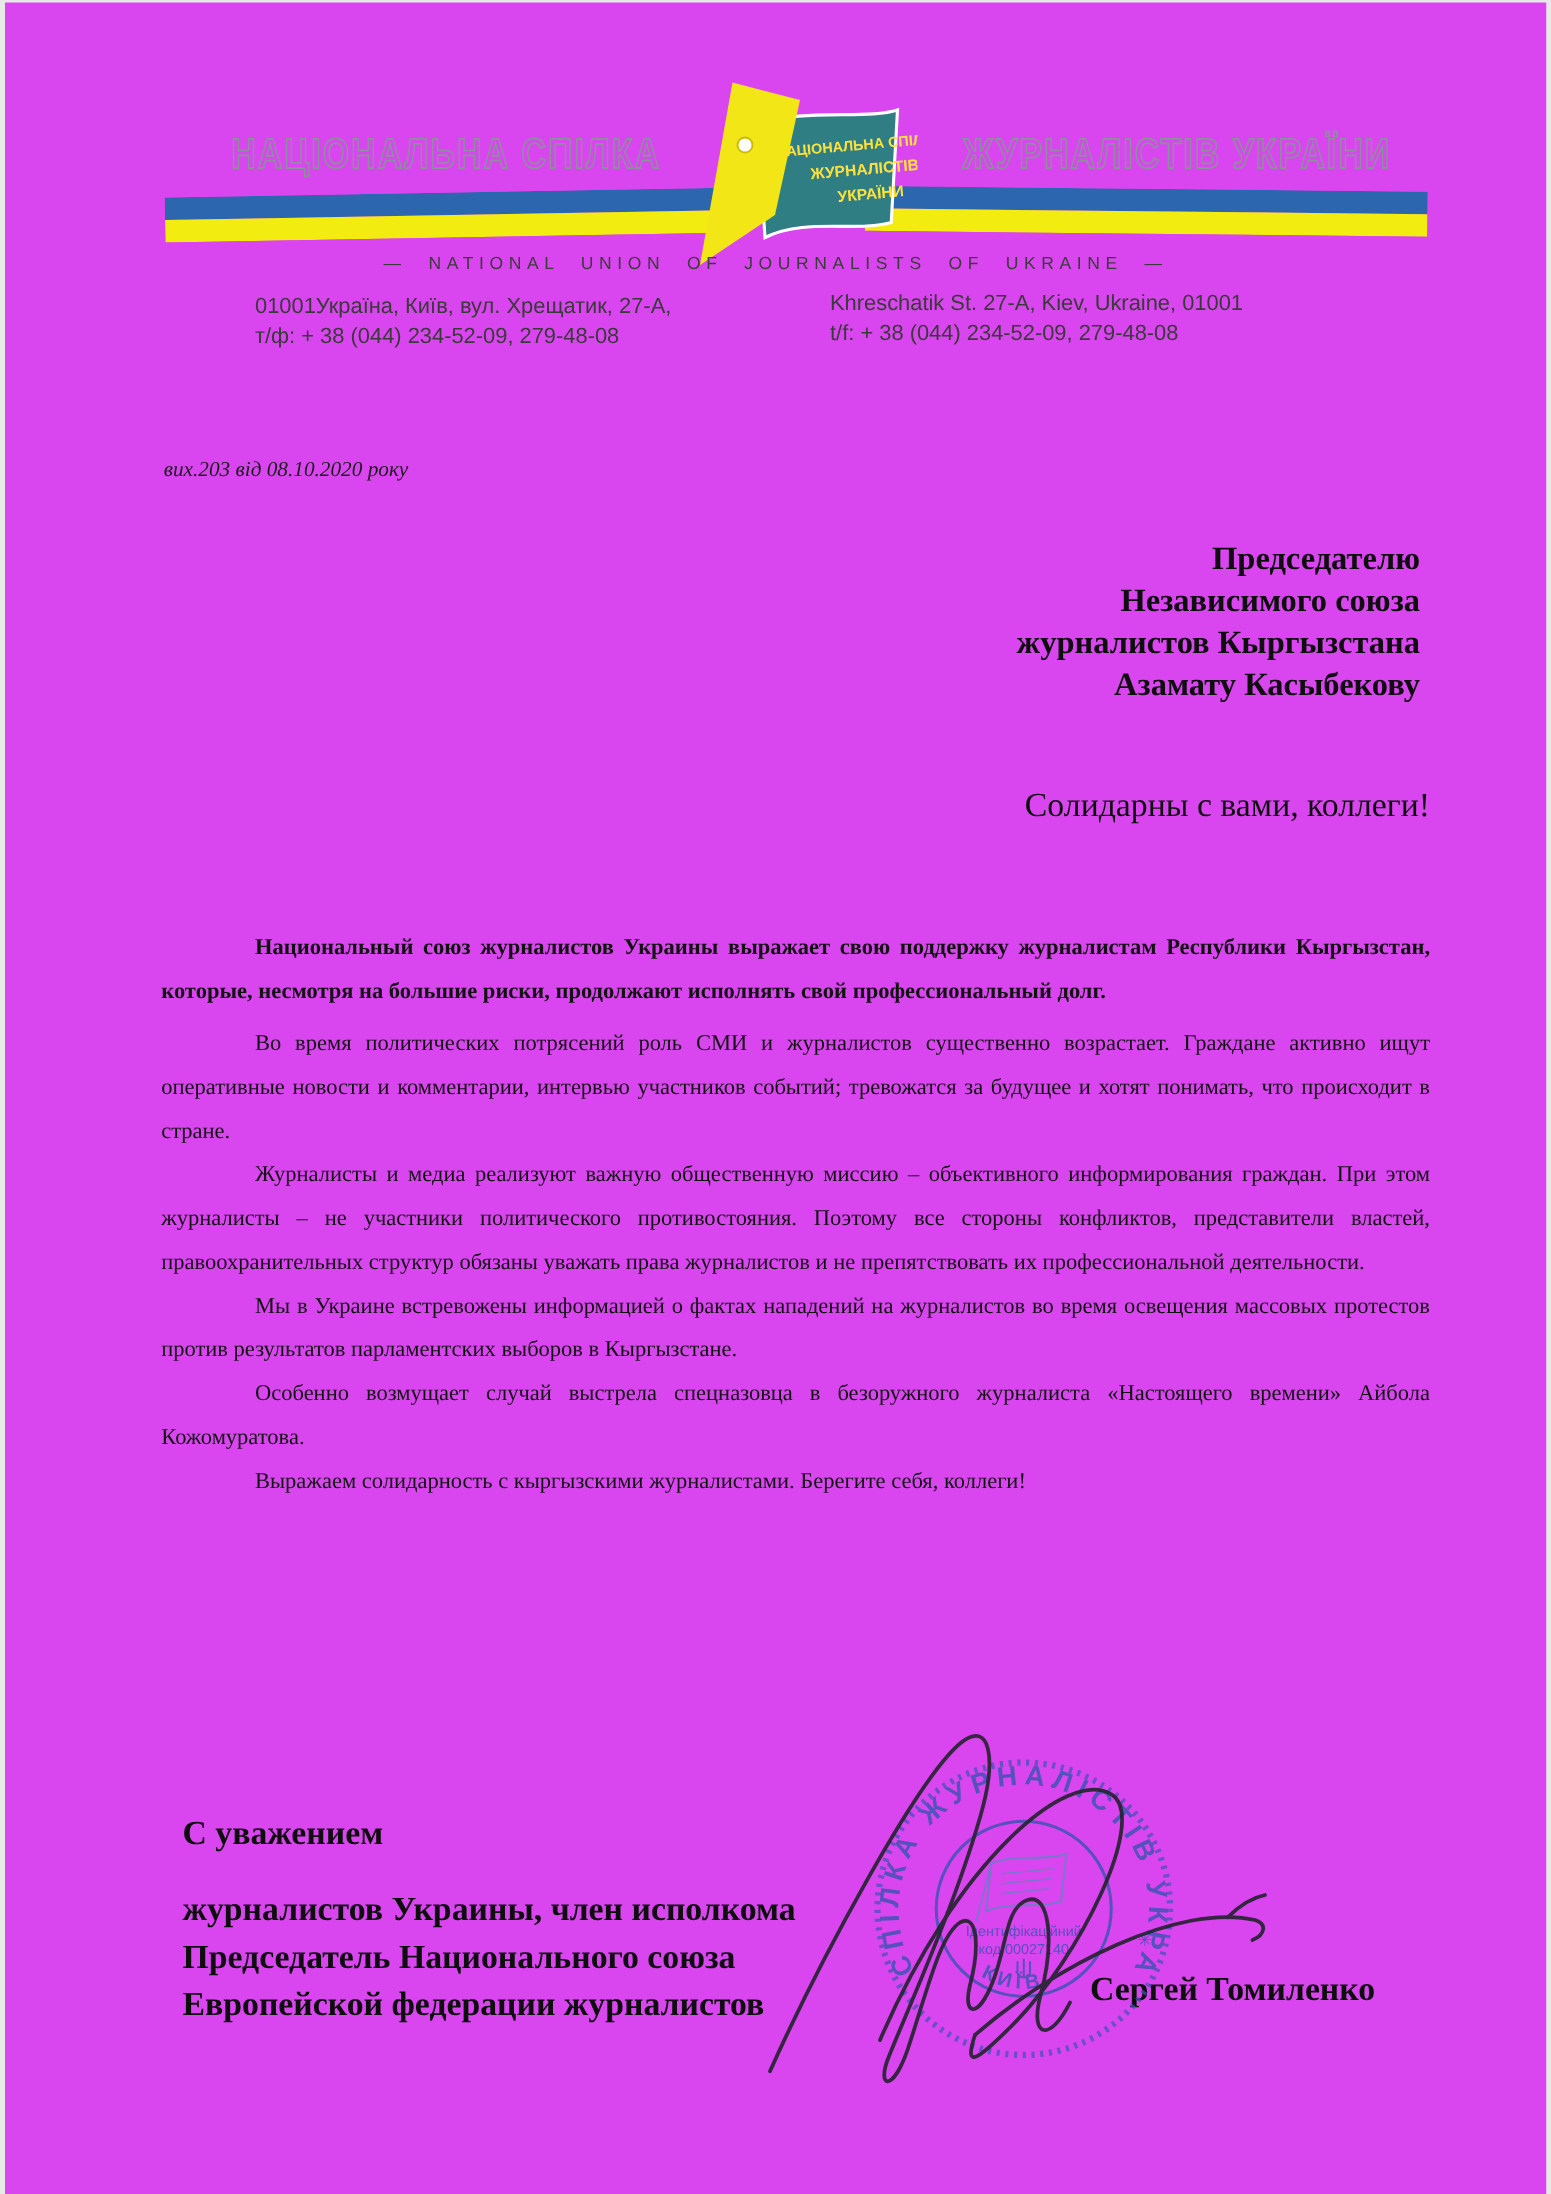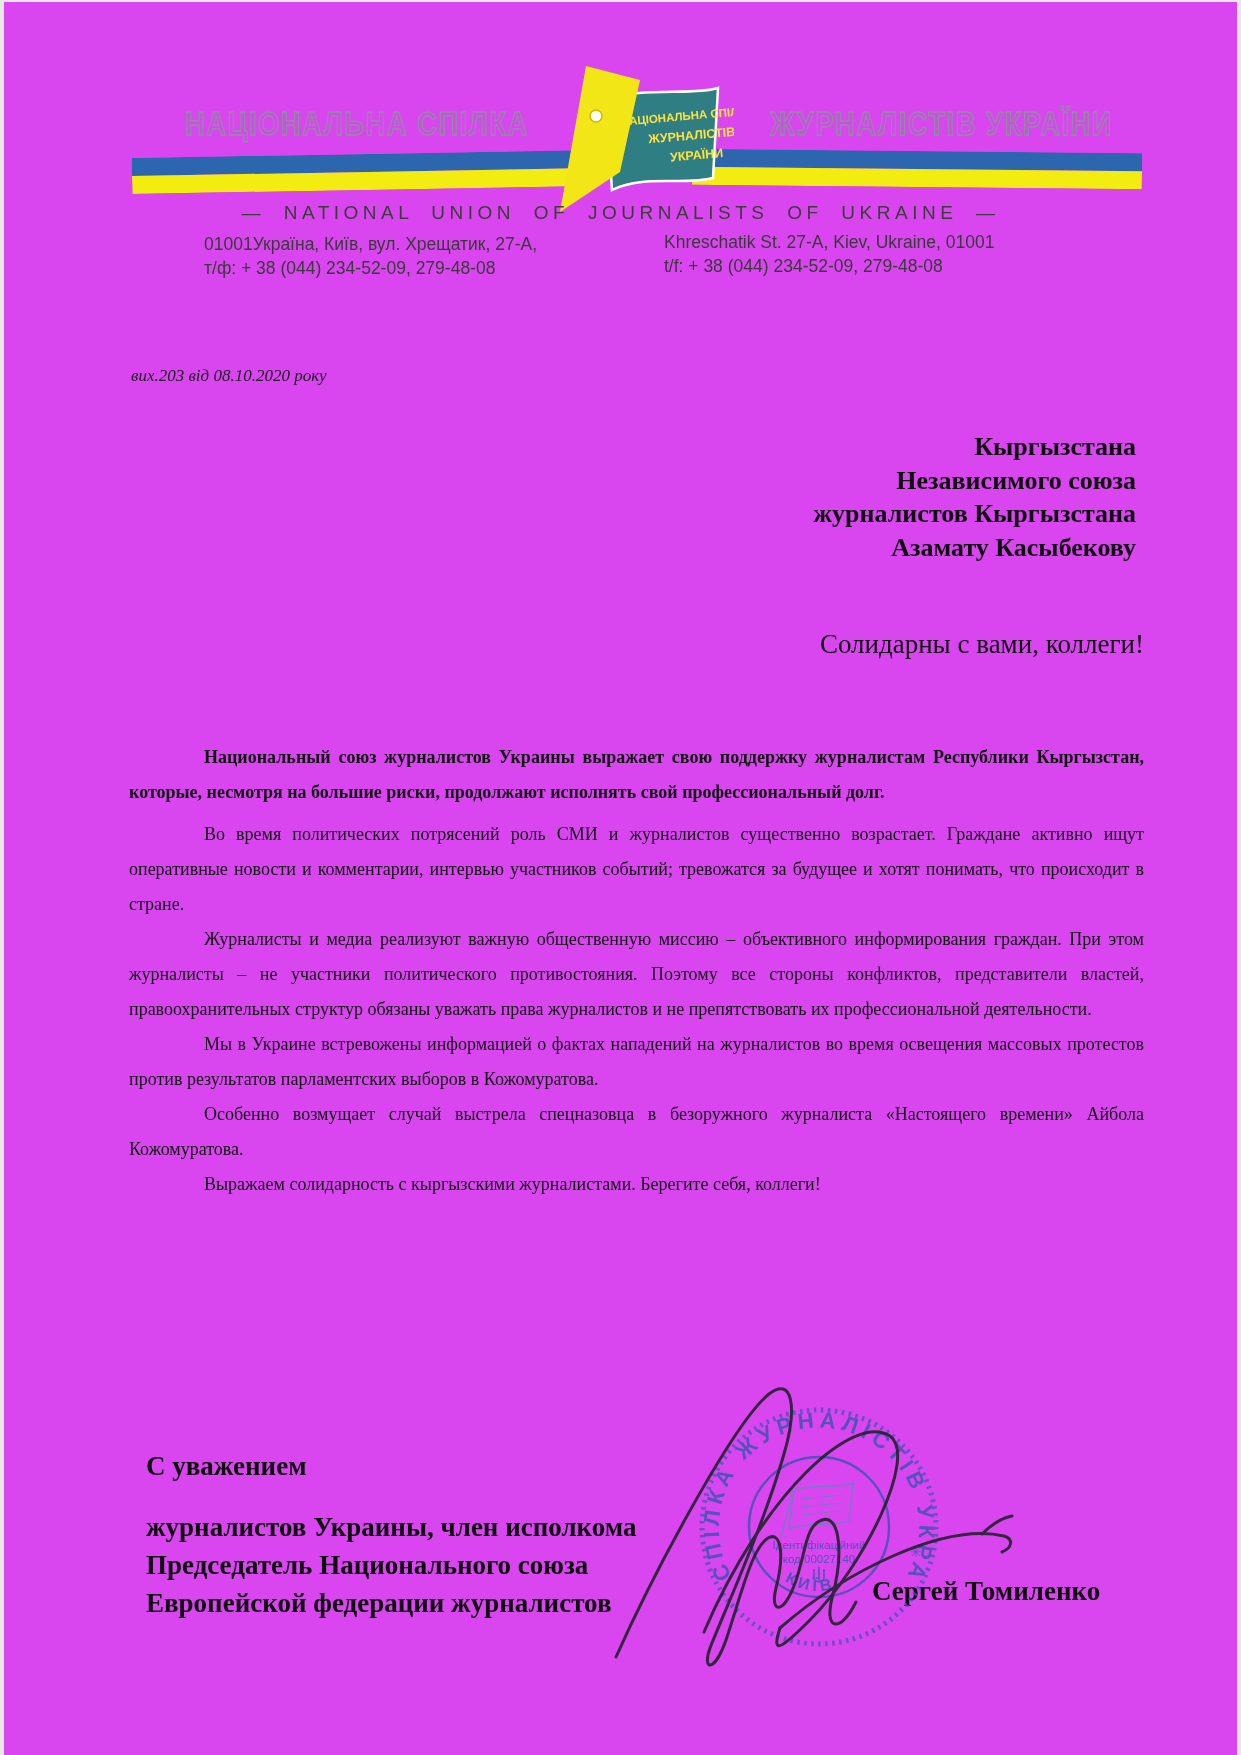--- a/index.html
+++ b/index.html
@@ -33,21 +33,21 @@
   }
   .stripe .blue{height:18px;background:#2c66ae;}
   .stripe .yellow{height:18px;background:#f2ec10;}
   .stripe-left{left:128px;top:152px;width:460px;transform:rotate(-1deg);}
   .stripe-right{left:688px;top:149px;width:450px;transform:rotate(.6deg);}
   .logo-svg{position:absolute;left:540px;top:62px;}
   .org-en{
     position:absolute;left:0;top:200px;width:100%;
     text-align:center;
     font-family:"Liberation Sans", sans-serif;
-    font-size:19px;font-weight:500;
+    font-size:14px;font-weight:500;
     letter-spacing:4.5px;word-spacing:9px;
     color:#3c3c3c;white-space:nowrap;
   }
   .addr{
     position:absolute;
     font-family:"Liberation Sans", sans-serif;
     font-size:17.5px;line-height:24px;color:#3a3a3a;
     text-align:left;white-space:nowrap;
   }
   .addr-ua{left:200px;top:230px;width:400px;}
@@ -135,33 +135,33 @@
   </div>
   <div class="addr addr-en">
     <div>Khreschatik St. 27-A,  Kiev, Ukraine, 01001</div>
     <div>t/f: + 38 (044) 234-52-09, 279-48-08</div>
   </div>
 
 
   <div class="ref-line">вих.203 від 08.10.2020 року</div>
 
   <div class="recipient">
-    <div>Кыргызстана</div>
+    <div>Председателю</div>
     <div>Независимого союза</div>
     <div>журналистов Кыргызстана</div>
     <div>Азамату Касыбекову</div>
   </div>
 
   <div class="salutation">Солидарны с вами, коллеги!</div>
 
   <div class="body-text">
     <p class="bold">Национальный союз журналистов Украины выражает свою поддержку журналистам Республики Кыргызстан, которые, несмотря на большие риски, продолжают исполнять свой профессиональный долг.</p>
     <p>Во время политических потрясений роль СМИ и журналистов существенно возрастает. Граждане активно ищут оперативные новости и комментарии, интервью участников событий; тревожатся за будущее и хотят понимать, что происходит в стране.</p>
     <p>Журналисты и медиа реализуют важную общественную миссию – объективного информирования граждан. При этом журналисты – не участники политического противостояния. Поэтому все стороны конфликтов, представители властей, правоохранительных структур обязаны уважать права журналистов и не препятствовать их профессиональной деятельности.</p>
-    <p>Мы в Украине встревожены информацией о фактах нападений на журналистов во время освещения массовых протестов против результатов парламентских выборов в Кожомуратова.</p>
+    <p>Мы в Украине встревожены информацией о фактах нападений на журналистов во время освещения массовых протестов против результатов парламентских выборов в Кыргызстане.</p>
     <p>Особенно возмущает случай выстрела спецназовца в безоружного журналиста «Настоящего времени» Айбола Кожомуратова.</p>
     <p>Выражаем солидарность с кыргызскими журналистами. Берегите себя, коллеги!</p>
   </div>
 
   <div class="closing">С уважением</div>
 
   <div class="signer-title">
     <div>журналистов Украины, член исполкома</div>
     <div>Председатель Национального союза</div>
     <div>Европейской федерации журналистов</div>

